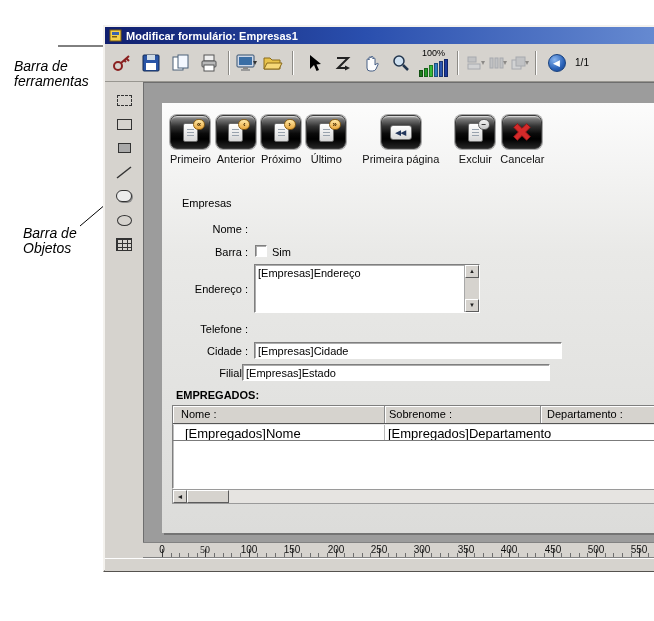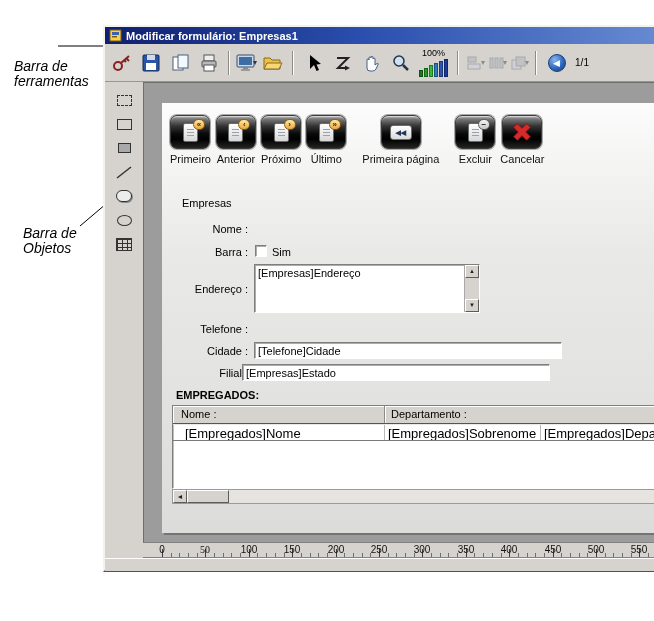--- a/index.html
+++ b/index.html
@@ -354,37 +354,37 @@
           <div class="vscroll">
             <div class="scroll-btn"><span>▲</span></div>
             <div class="scroll-btn"><span>▼</span></div>
           </div>
         </div>
 
         <label class="fld-label" style="top:220px;">Telefone :</label>
 
         <label class="fld-label" style="top:242px;">Cidade :</label>
         <div class="inp" style="left:92px; top:239px; width:308px; height:17px;">
-          <span>[Telefone]Cidade</span>
+          <span>[Empresas]Cidade</span>
         </div>
 
         <label class="fld-label" style="top:264px;">Filial :</label>
         <div class="inp" style="left:80px; top:261px; width:308px; height:17px;">
           <span>[Empresas]Estado</span>
         </div>
 
         <span class="lb-title">EMPREGADOS:</span>
         <div class="listbox">
           <div class="lb-header">
             <div class="lb-hcell c1">Nome :</div>
+            <div class="lb-hcell c2">Sobrenome :</div>
             <div class="lb-hcell c3">Departamento :</div>
           </div>
           <div class="lb-row">
             <div class="lb-cell c1">[Empregados]Nome</div>
-            <div class="lb-cell c2">[Empregados]Sobrenome</div>
             <div class="lb-cell c3">[Empregados]Departamento</div>
           </div>
         </div>
         <div class="hscroll">
           <div class="scroll-btn"><span>◄</span></div>
           <div class="hthumb"></div>
         </div>
 
       </div>
     </div>

